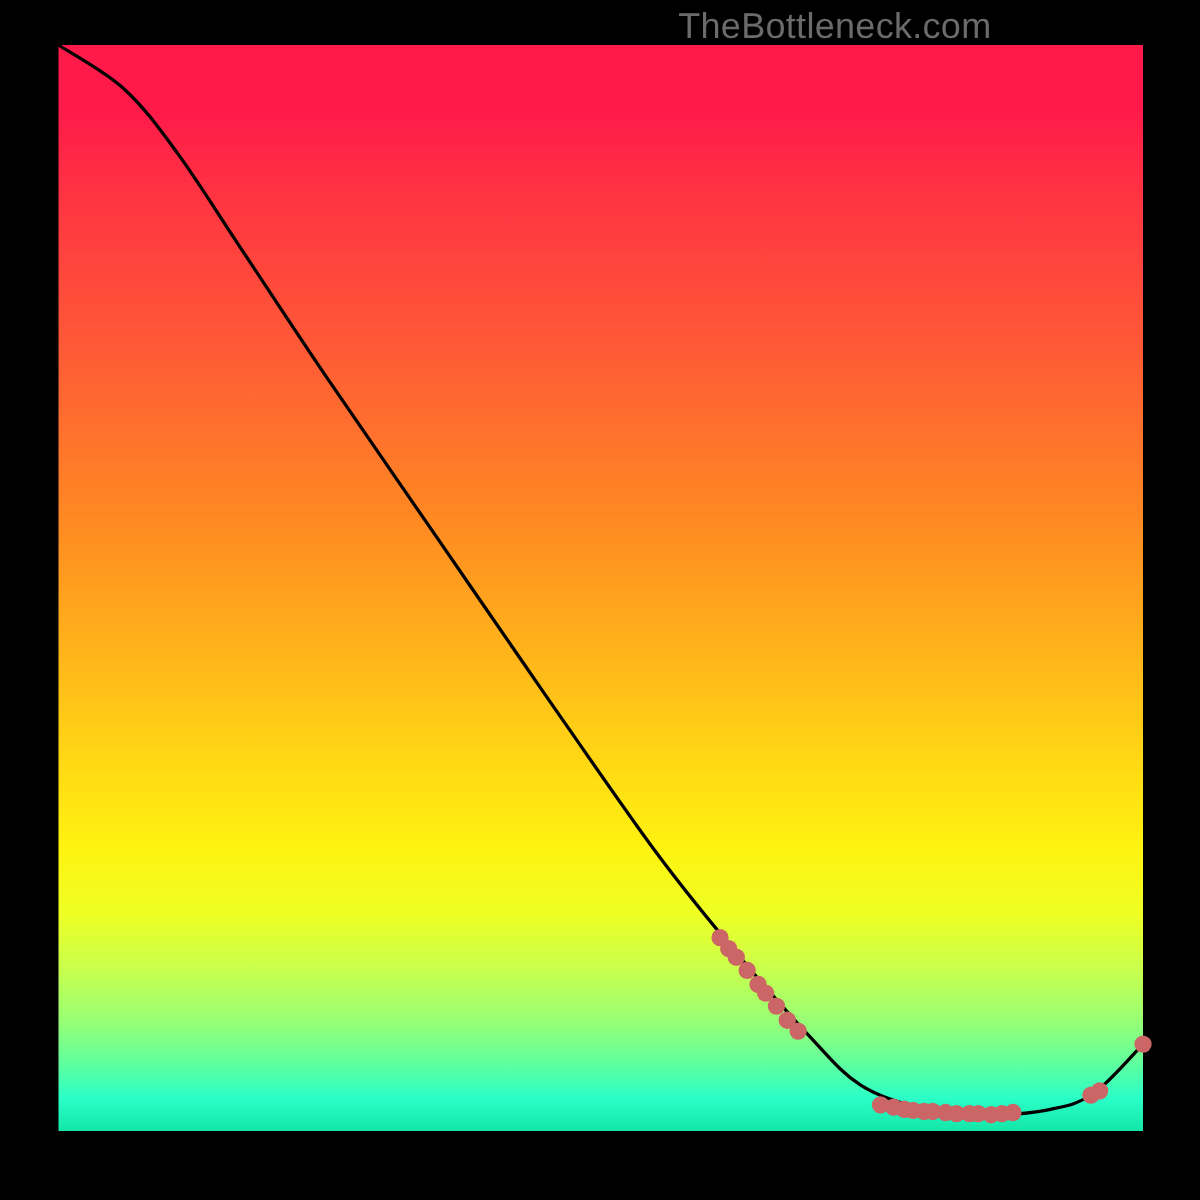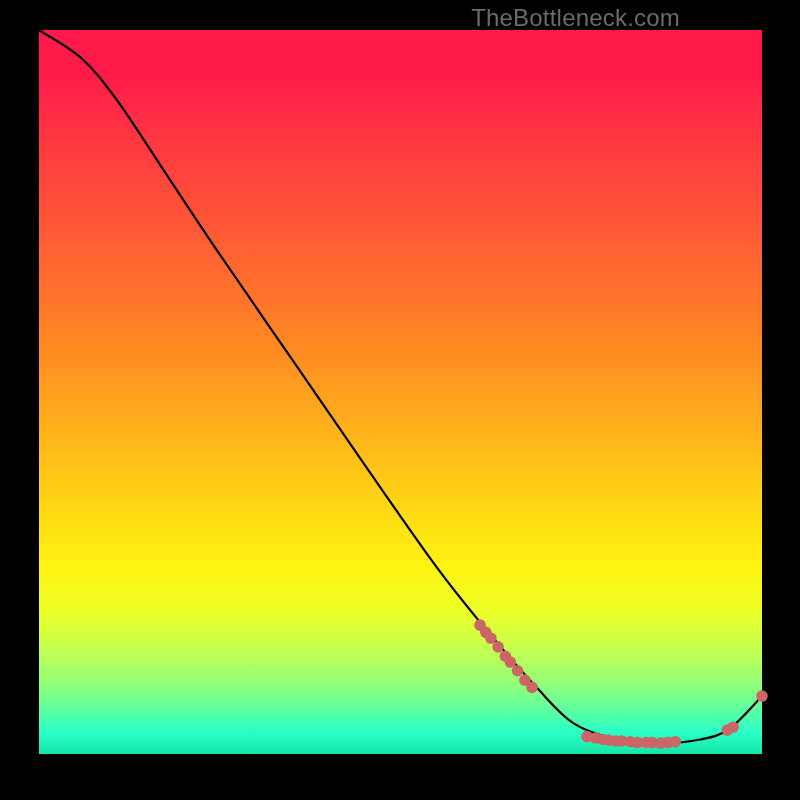--- a/index.html
+++ b/index.html
@@ -8,21 +8,20 @@
     width: 800px;
     height: 800px;
     background: #000;
     overflow: hidden;
   }
   .container {
     position: relative;
     width: 673px;
     height: 800px;
     background: #000;
-    padding-left: 19px;
   }
   .watermark {
     position: absolute;
     top: 4px;
     right: 12px;
     font-family: Arial, Helvetica, sans-serif;
     font-size: 24px;
     font-weight: 500;
     color: #6b6b6b;
     letter-spacing: 0.2px;

